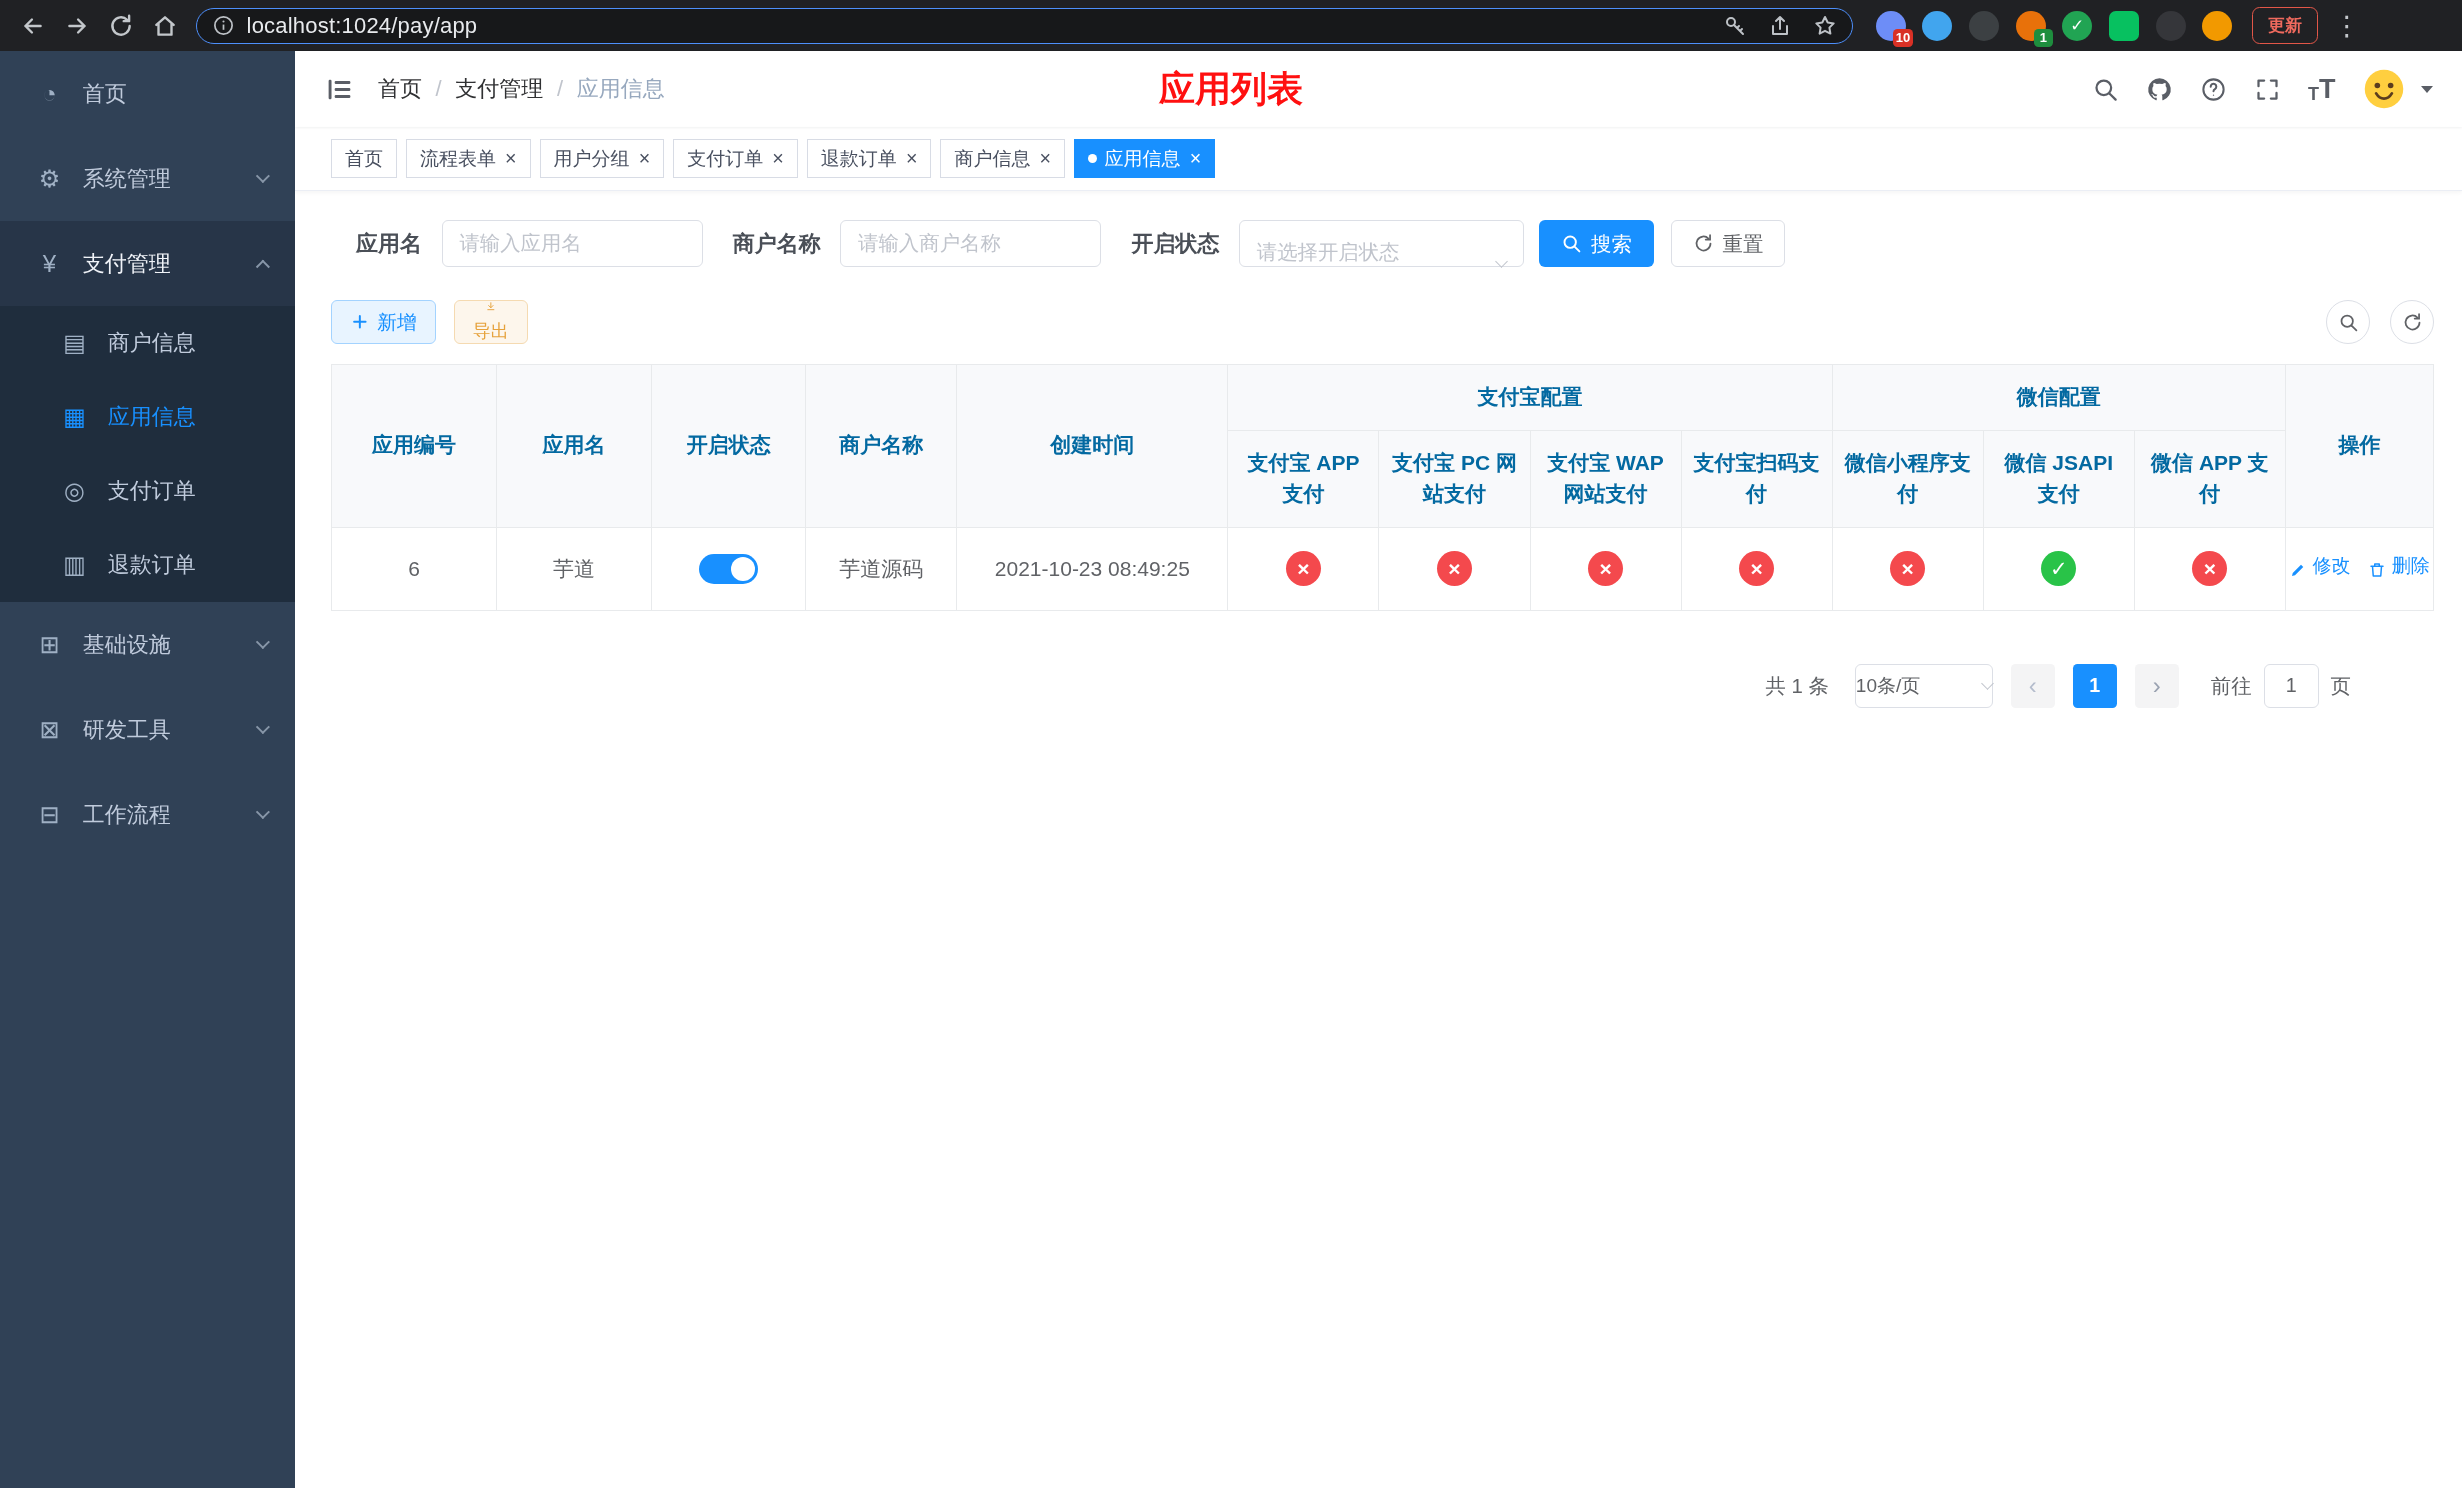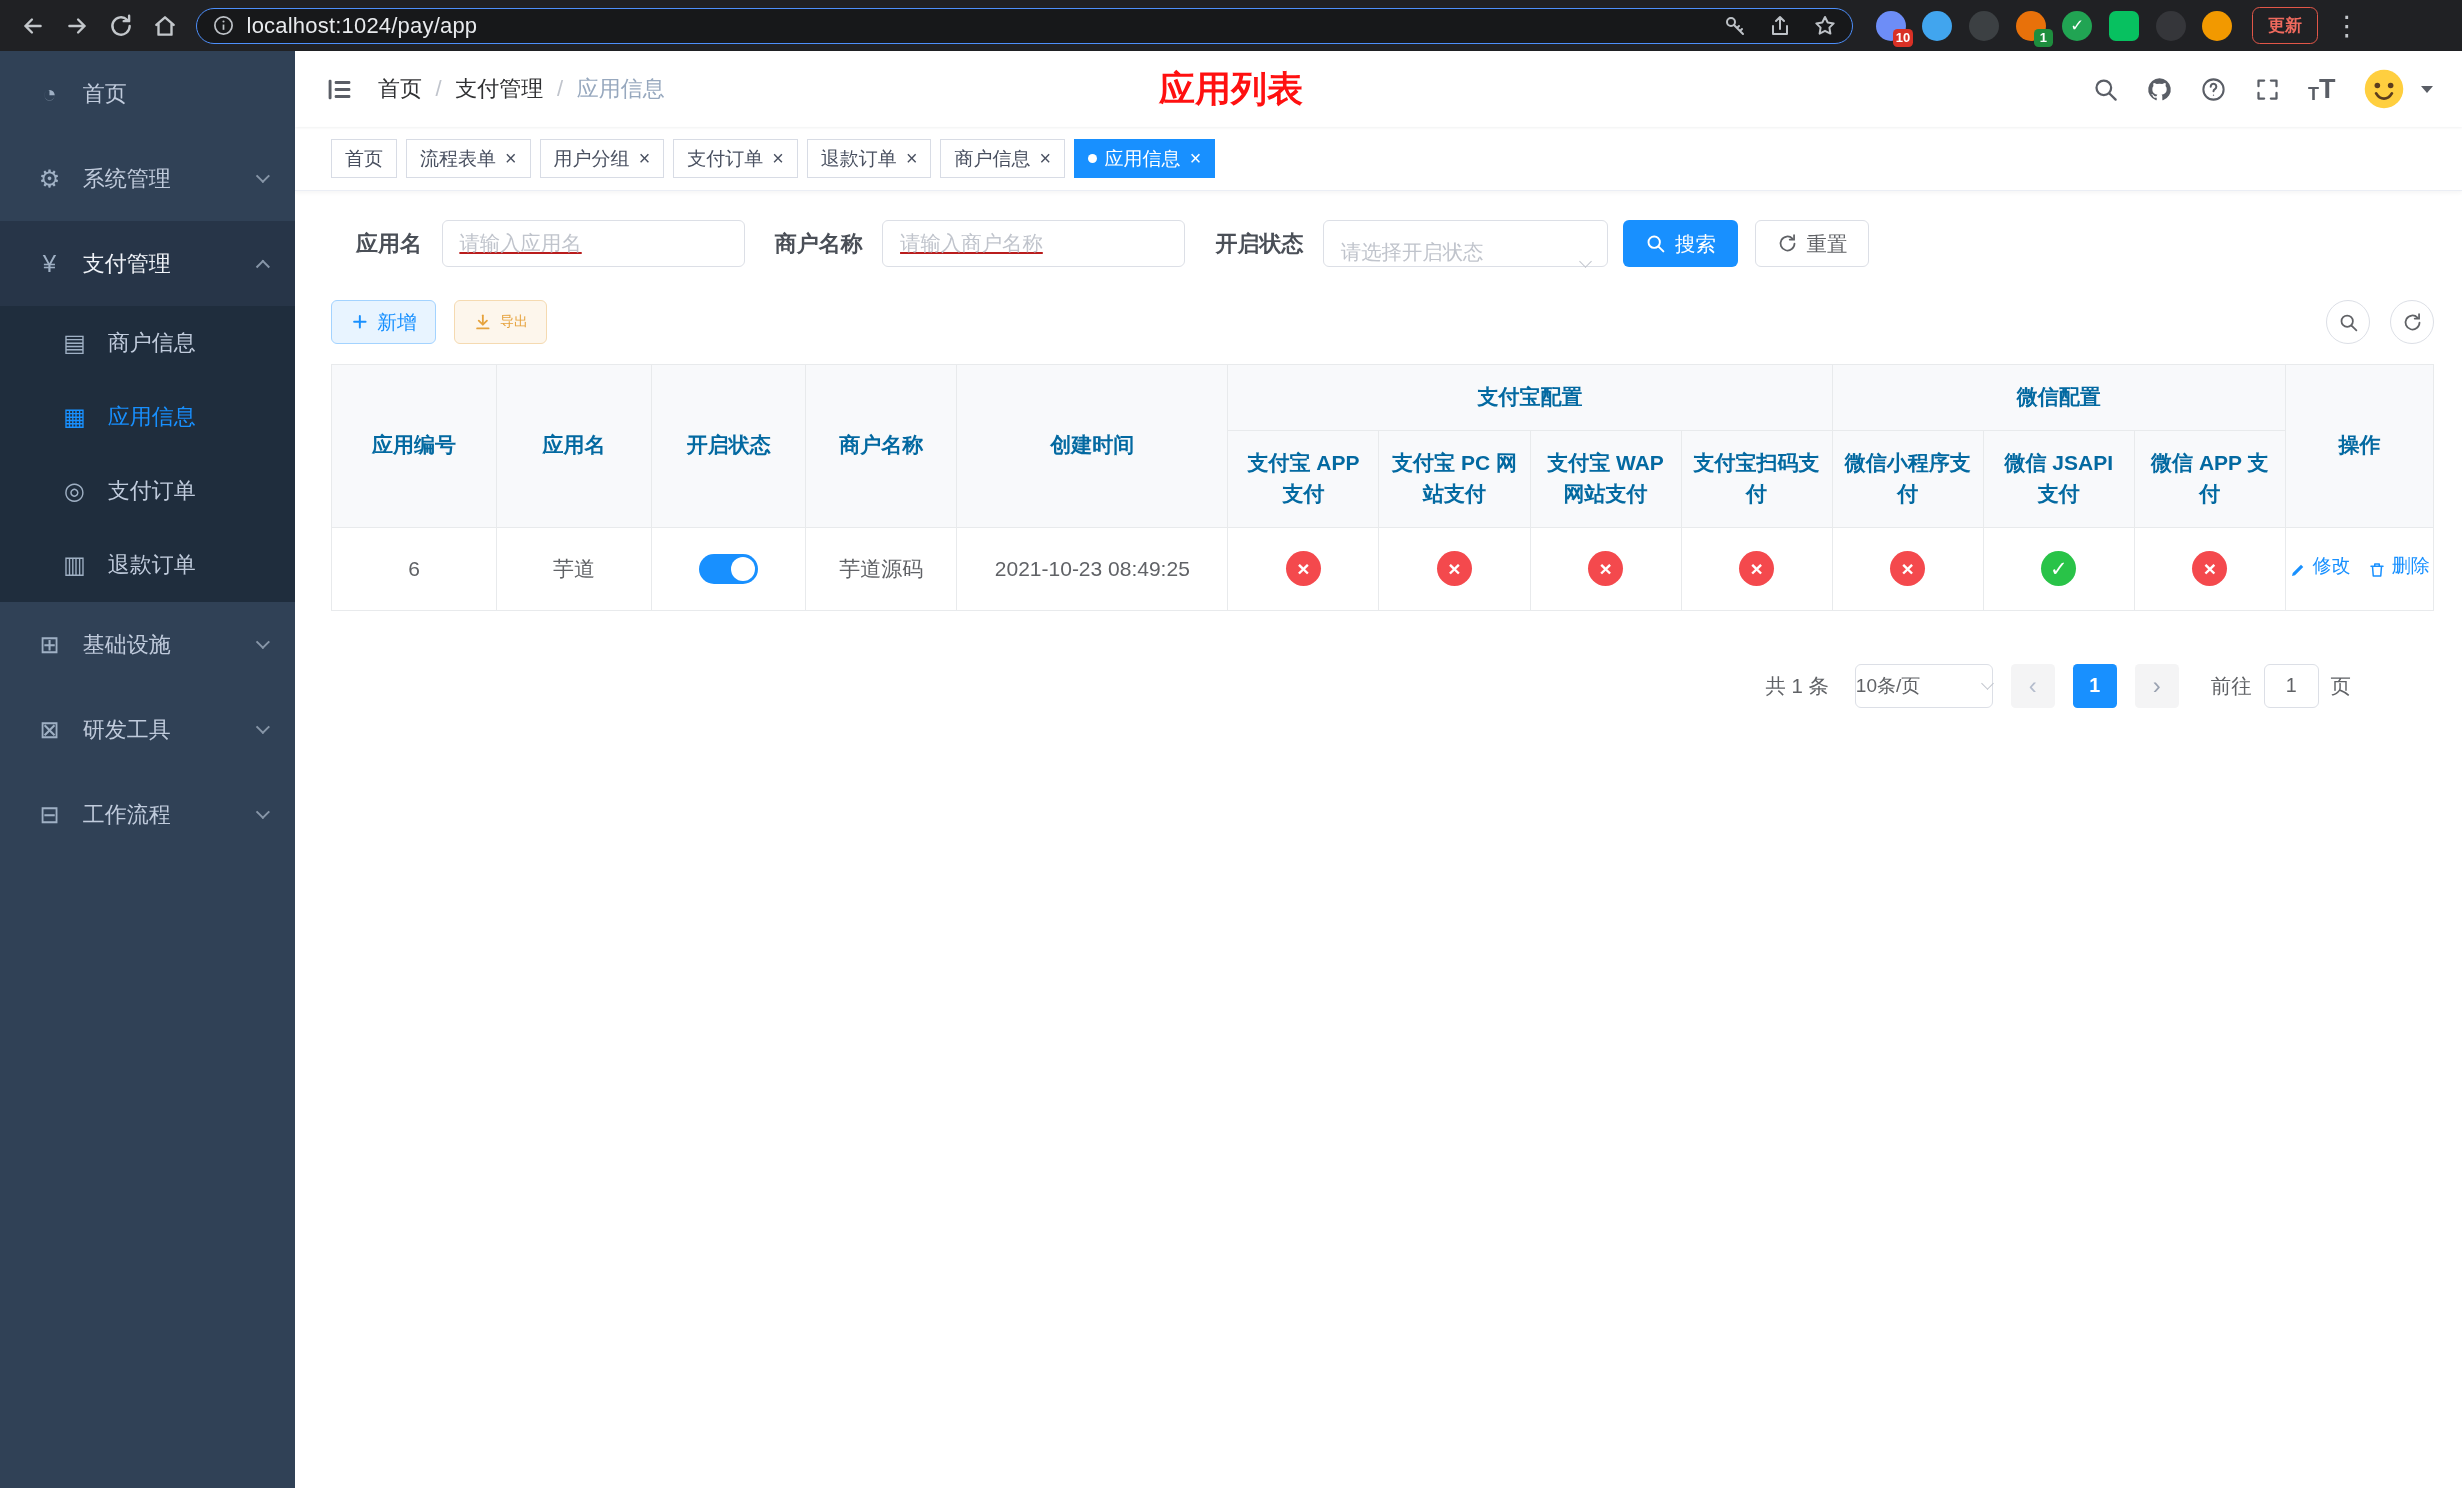--- a/index.html
+++ b/index.html
@@ -64,33 +64,33 @@
   .tab{height:39px;display:inline-flex;align-items:center;gap:7.6px;padding:0 13px;border:0.8px solid #d8dce5;background:#fff;color:#495060;font-size:19px;cursor:pointer;white-space:nowrap;}
   .tab .dot{width:9px;height:9px;border-radius:50%;background:#fff;display:none;}
   .tab.active{background:var(--accent,#1890ff);border-color:var(--accent,#1890ff);color:#fff;}
   .tab.active .dot{display:inline-block;}
   .tab .close{font-size:19.7px;line-height:1;margin-left:1.5px;}
 
   
   .content{flex:1;padding:29px 28px 0 36px;overflow:hidden;}
   .filters{display:flex;align-items:center;padding-left:25px;}
   .f-label{font-size:22px;font-weight:700;color:#4a4f57;margin-right:19.7px;white-space:nowrap;}
-  .f-input{width:303px;height:47px;border:0.8px solid #dcdfe6;border-radius:6px;font-size:20.4px;color:#b91c1c;padding:0 16.7px;outline:none;font-family:inherit;text-decoration:underline;}
+  .f-input{width:261px;height:47px;border:0.8px solid #dcdfe6;border-radius:6px;font-size:20.4px;color:#0f172a;padding:0 16.7px;outline:none;font-family:inherit;}
   .f-input::placeholder{color:#c0c4cc;}
   .gap40{margin-left:30px;}
   .f-select{width:285px;height:47px;border:0.8px solid #dcdfe6;border-radius:6px;display:flex;align-items:flex-end;padding:0 16.7px;color:#c0c4cc;font-size:20.4px;cursor:pointer;}
   .sel-caret{margin-left:auto;width:9px;height:9px;border-right:1.5px solid #c0c4cc;border-bottom:1.5px solid #c0c4cc;transform:rotate(45deg);margin-top:-4.5px;}
   .btn{display:inline-flex;align-items:center;justify-content:center;gap:9px;border-radius:6px;font-size:20.4px;height:47px;padding:0 21px;cursor:pointer;border:0.8px solid transparent;font-family:inherit;}
   .btn svg{width:21px;height:21px;}
   .btn-search{background:var(--accent,#1890ff);color:#fff;margin-left:15px;}
   .btn-reset{background:#fff;color:#606266;border-color:#dcdfe6;margin-left:16.7px;}
 
   .toolbar{display:flex;align-items:center;margin-top:33px;}
   .btn-add{height:44px;background:#e8f4ff;border:0.8px solid #a3d3ff;color:var(--accent,#1890ff);font-size:19.7px;padding:0 18px;border-radius:6px;display:inline-flex;gap:7.6px;align-items:center;cursor:pointer;font-family:inherit;}
-  .btn-export{height:44px;background:#fdf6ec;border:0.8px solid #f5dab1;color:#e6a23c;font-size:14px;padding:0 18px;border-radius:6px;margin-left:18px;display:inline-flex;gap:7.6px;align-items:center;cursor:pointer;font-family:inherit;}
+  .btn-export{height:44px;background:#fdf6ec;border:0.8px solid #f5dab1;color:#e6a23c;font-size:18px;padding:0 18px;border-radius:6px;margin-left:18px;display:inline-flex;gap:7.6px;align-items:center;cursor:pointer;font-family:inherit;flex-direction:column;}
   .btn-add svg,.btn-export svg{width:19.7px;height:19.7px;}
   .toolbar-right{margin-left:auto;display:flex;gap:19.7px;}
   .circle-btn{width:44px;height:44px;border-radius:50%;border:0.8px solid #dcdfe6;background:#fff;display:flex;align-items:center;justify-content:center;color:#606266;cursor:pointer;}
   .circle-btn svg{width:21px;height:21px;}
 
   
   .data-table{margin-top:19.7px;width:100%;border-collapse:collapse;border:0.8px solid #e8eaec;table-layout:fixed;}
   .data-table th,.data-table td{border:0.8px solid #e8eaec;text-align:center;vertical-align:middle;}
   .data-table thead th{background:#f8f9fb;color:#0369a1;font-size:21px;font-weight:700;padding:17.4px 10.6px;line-height:1.45;}
   .data-table tbody td{font-size:21px;color:#606266;height:83px;}

